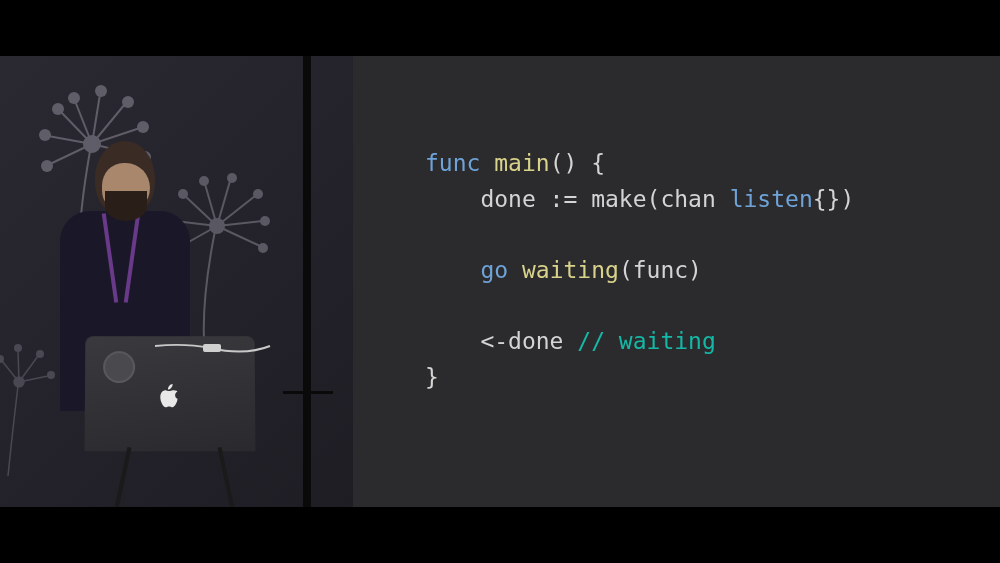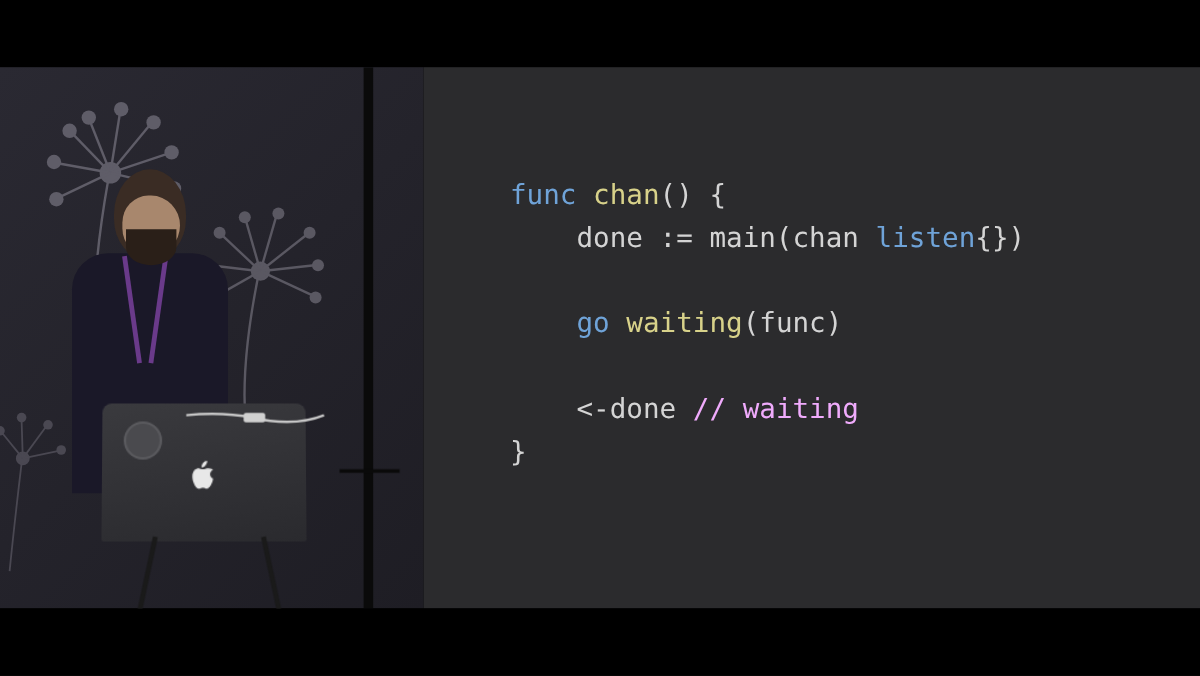--- a/index.html
+++ b/index.html
@@ -192,21 +192,21 @@
       left: 72px;
       top: 90px;
       font-size: 23px;
       line-height: 1.55;
       white-space: pre;
       font-family: 'Menlo', 'Monaco', 'Consolas', monospace;
     }
     .kw { color: #6fa3d8; }
     .fn { color: #d8d28a; }
     .plain { color: #d4d4d4; }
-    .comment { color: #f0abfc; }
+    .comment { color: #14b8a6; }
   </style>
 </head>
 <body>
 
 <div class="letterbox-top"></div>
 
 <div class="content">
 
   <div class="speaker-pane">
     <svg class="backdrop-pattern" viewBox="0 0 353 451">
@@ -292,22 +292,22 @@
     <svg class="cable" viewBox="0 0 120 80">
       <path d="M 0 8 Q 30 5 55 10 Q 90 18 115 8" stroke="#c8c8c8" stroke-width="2" fill="none"></path>
       <rect x="48" y="6" width="18" height="8" rx="2" fill="#d0d0d0"></rect>
     </svg>
 
     <div class="light-stand"></div>
     <div class="light-stand-cross"></div>
   </div>
 
   <div class="slide-pane">
-    <div class="code-block"><span class="kw">func</span><span class="fn"> chan</span><span class="plain">() {</span>
-<span class="plain">    done := main(chan </span><span class="kw">listen</span><span class="plain">{})</span>
+    <div class="code-block"><span class="kw">func</span><span class="fn"> main</span><span class="plain">() {</span>
+<span class="plain">    done := make(chan </span><span class="kw">listen</span><span class="plain">{})</span>
 
 <span class="kw">    go</span><span class="fn"> waiting</span><span class="plain">(func)</span>
 
 <span class="plain">    &lt;-done </span><span class="comment">// waiting</span>
 <span class="plain">}</span></div>
   </div>
 
 </div>
 
 <div class="letterbox-bottom"></div>

